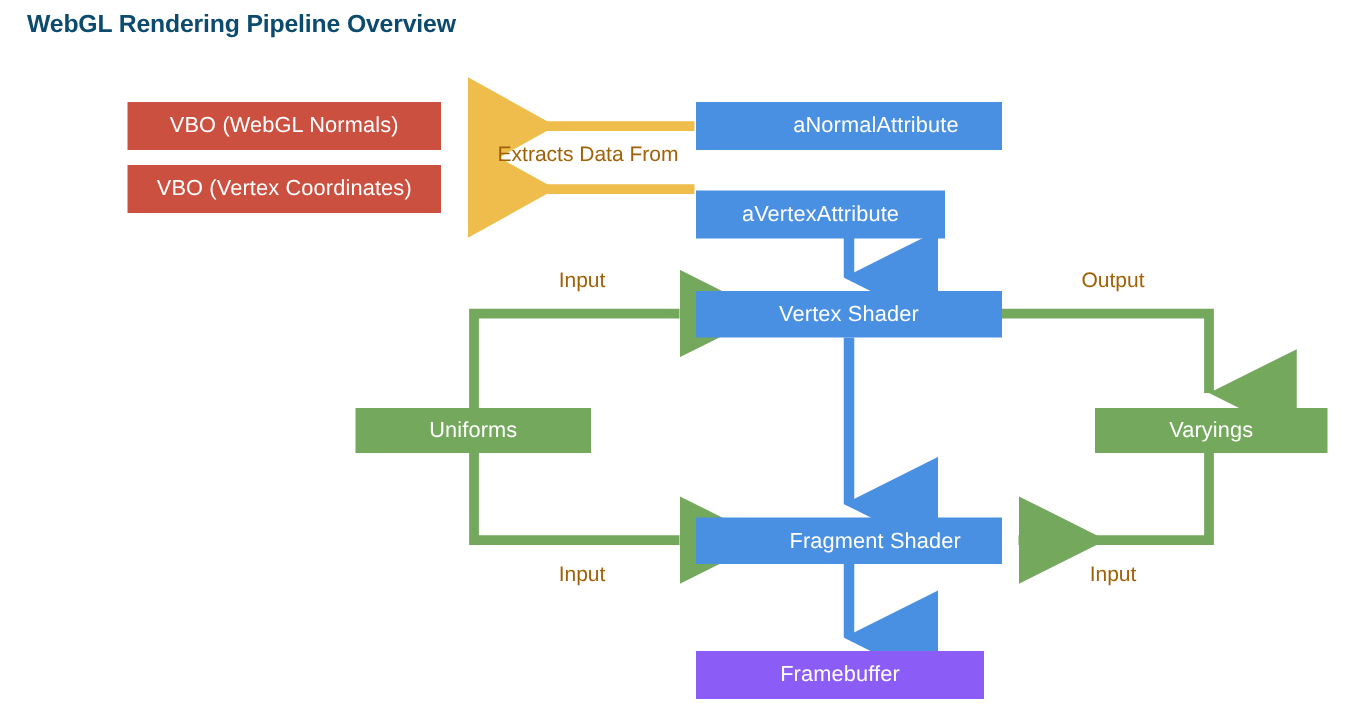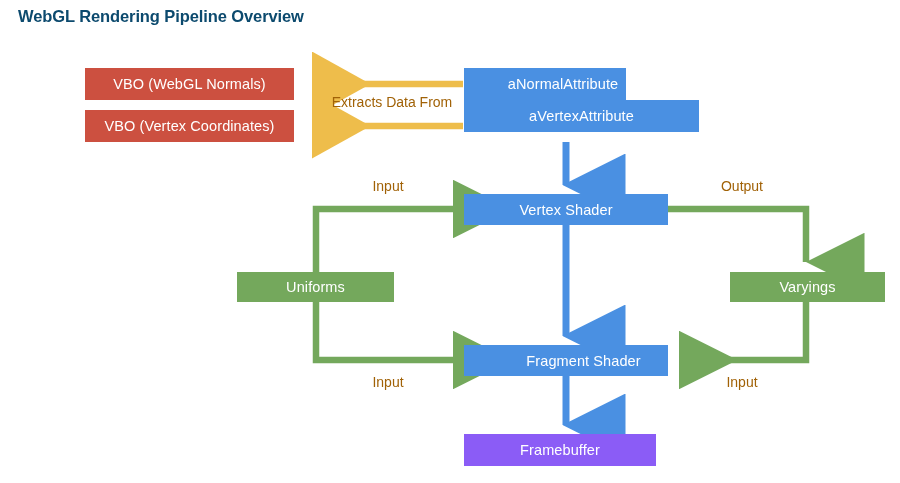--- a/index.html
+++ b/index.html
@@ -101,25 +101,25 @@
   </svg>
 
   <div class="node-box" style="left:85px; top:68px; width:209px; height:32px; background:#cc5040;">
     <span>VBO (WebGL Normals)</span>
   </div>
 
   <div class="node-box" style="left:85px; top:110px; width:209px; height:32px; background:#cc5040;">
     <span>VBO (Vertex Coordinates)</span>
   </div>
 
-  <div class="node-box" style="left:464px; top:68px; width:162px; height:32px; background:#4a90e2;padding-left:36px;">
+  <div class="node-box" style="left:464px; top:68px; width:204px; height:32px; background:#4a90e2;padding-left:36px;">
     <span>aNormalAttribute</span>
   </div>
 
-  <div class="node-box" style="left:464px; top:100px; width:235px; height:32px; background:#4a90e2;">
+  <div class="node-box" style="left:464px; top:127px; width:166px; height:32px; background:#4a90e2;">
     <span>aVertexAttribute</span>
   </div>
 
   <div class="node-box" style="left:464px; top:194px; width:204px; height:31px; background:#4a90e2;">
     <span>Vertex Shader</span>
   </div>
 
   <div class="node-box" style="left:237px; top:272px; width:157px; height:30px; background:#74a85c;">
     <span>Uniforms</span>
   </div>

